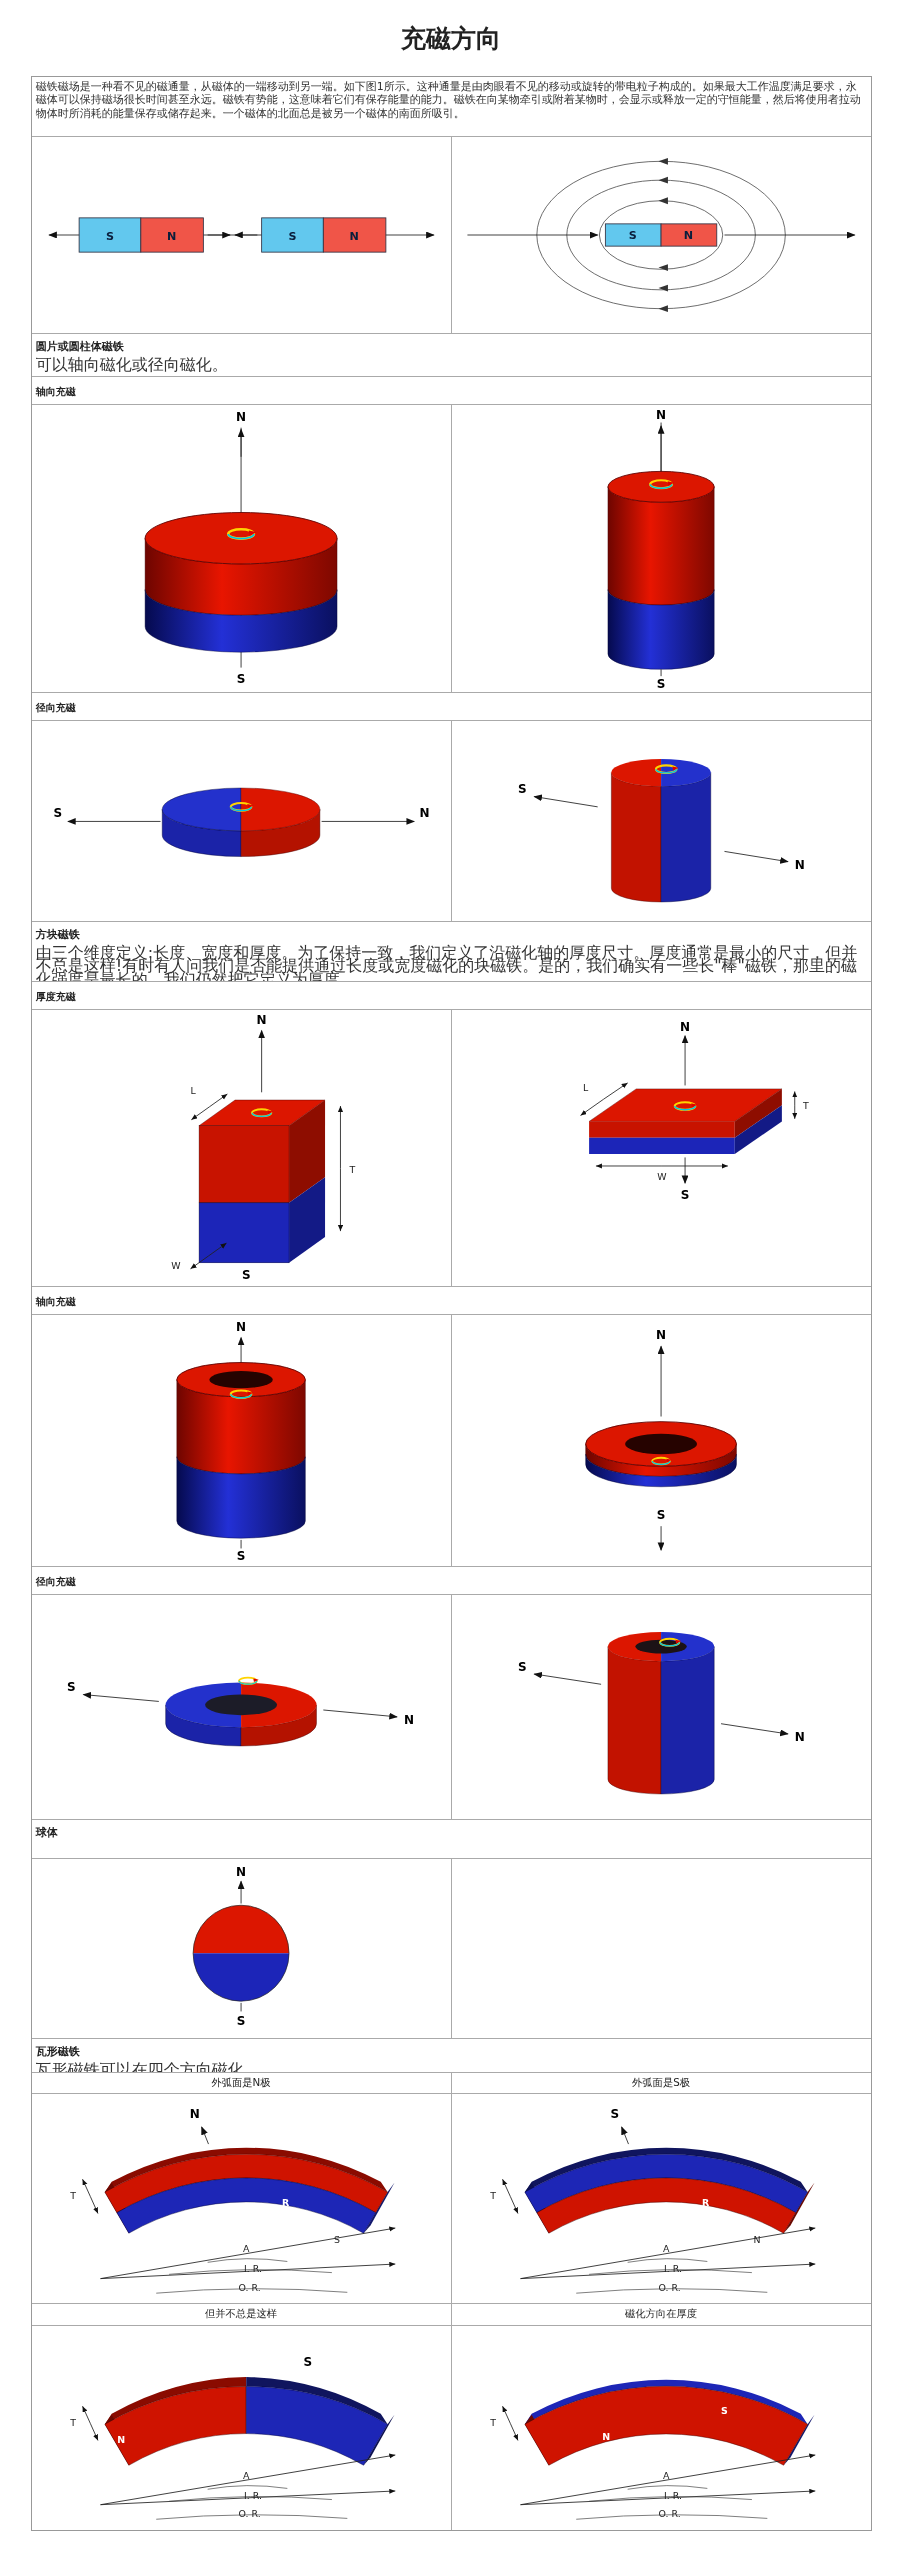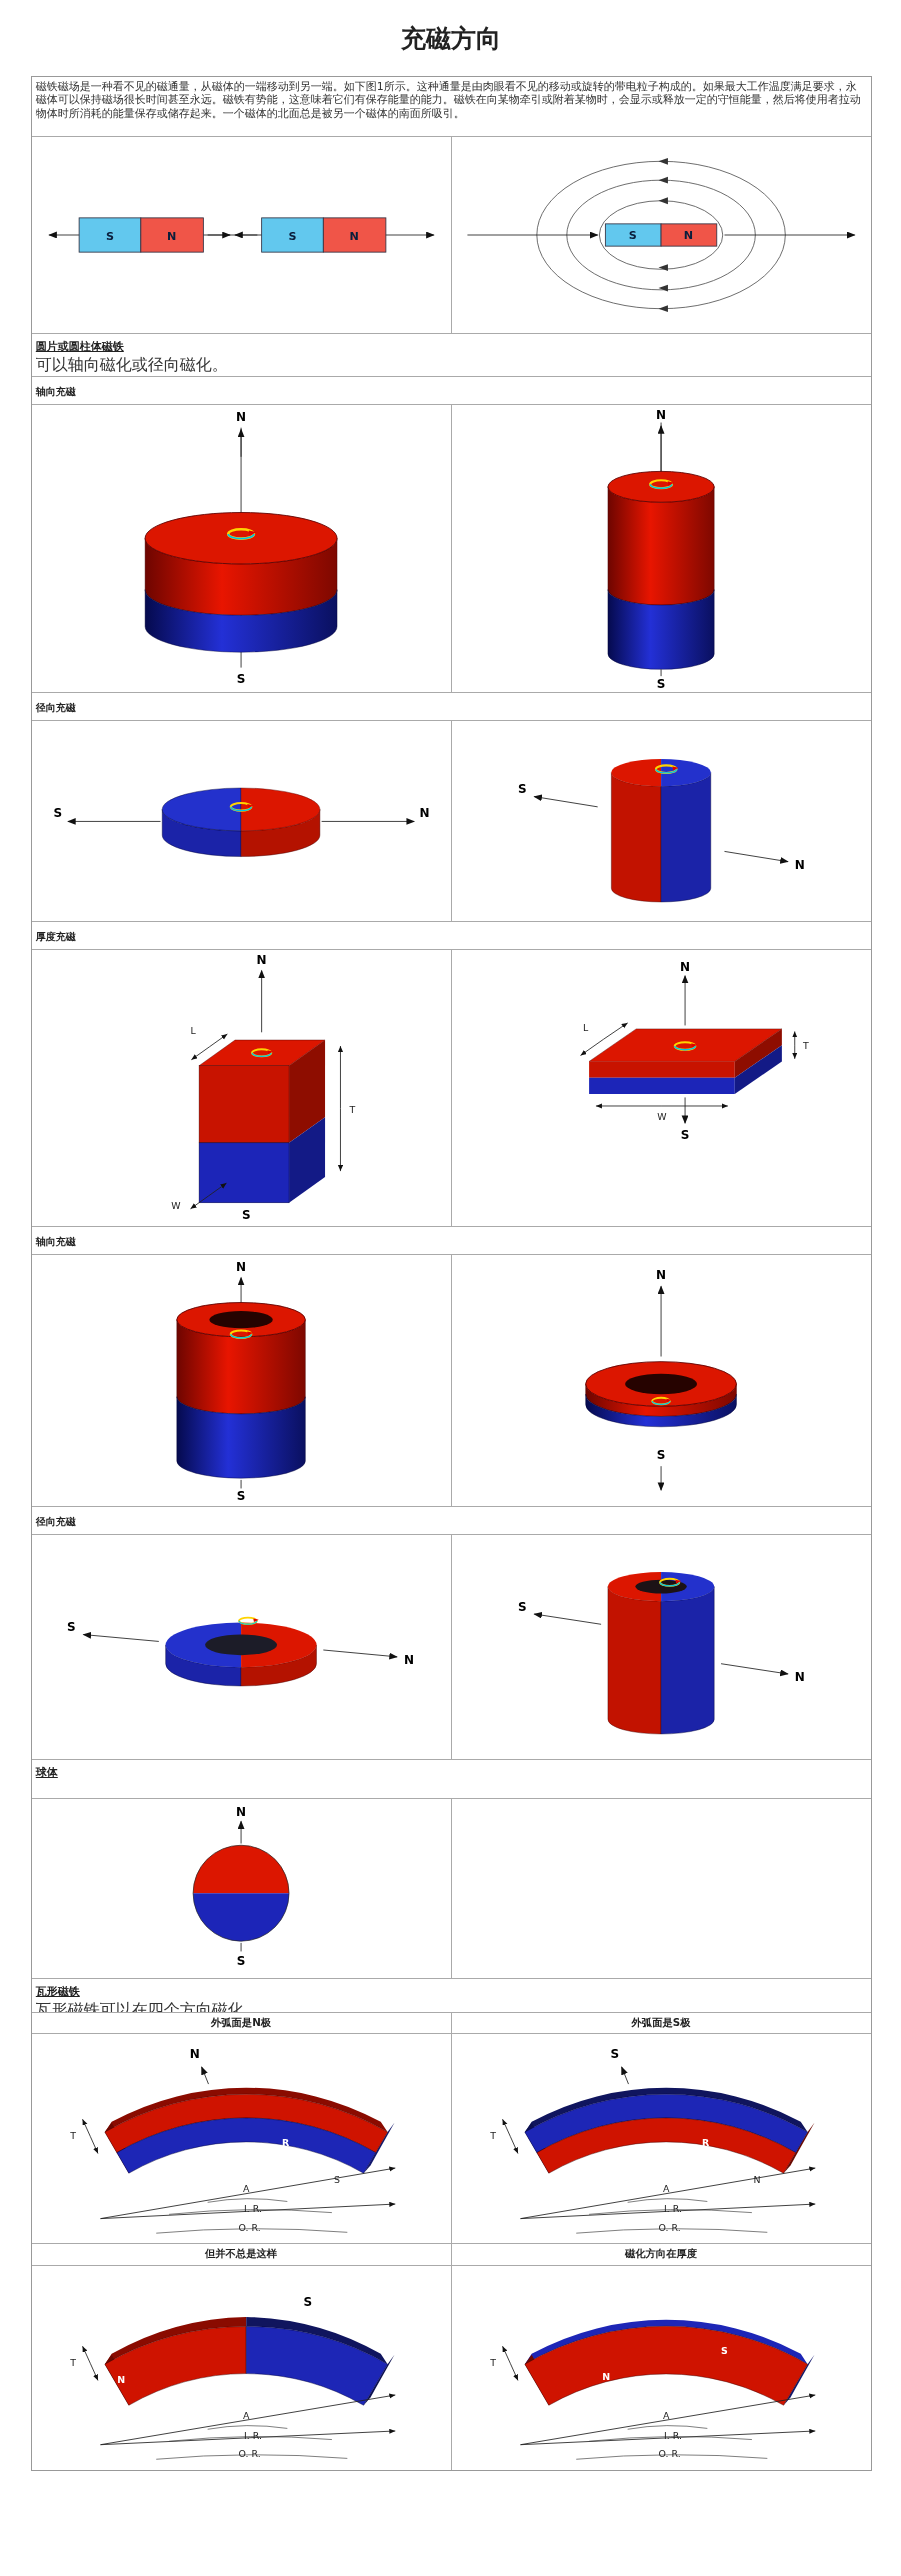--- a/index.html
+++ b/index.html
@@ -4,27 +4,27 @@
 <style>
   html,body{margin:0;padding:0;background:#fff;}
   body{width:902px;font-family:"DejaVu Sans","Liberation Sans",sans-serif;color:#333;}
   .header{height:76px;display:flex;align-items:center;justify-content:center;}
   .page-title{font-size:25px;font-weight:bold;color:#222;margin:12px;}
   .doc{width:841px;margin:0 auto;border:0.9px solid #999;box-sizing:border-box;overflow:hidden;}
   .row{border-bottom:0.9px solid #aaa;box-sizing:border-box;overflow:hidden;position:relative;}
   .row:last-child{border-bottom:none;}
   .intro{height:60px;padding:2.6px 4.3px;font-size:11px;line-height:13.7px;color:#333;}
   .sec{padding:5.2px 4.3px 0;}
-  .sec-title{font-weight:bold;font-size:11px;color:#222;text-decoration:underline;}
+  .sec-title{font-weight:bold;font-size:11px;color:#222;}
   .sec-desc{font-size:16px;color:#333;margin-top:3.4px;line-height:13.7px;}
   .subhdr{font-weight:bold;font-size:10px;color:#222;padding:7.7px 4.3px;}
   .imgrow{display:flex;}
   .cell{width:50%;position:relative;overflow:hidden;}
   .cell.left{border-right:0.9px solid #aaa;}
-  .tblhdr{display:flex;font-weight:bold;font-size:10.3px;color:#222;}
+  .tblhdr{display:flex;font-weight:normal;font-size:10.3px;color:#222;}
   .tblhdr .cell{display:flex;align-items:center;justify-content:center;}
   .h-fig{height:197px;} .h-discsec{height:43px;} .h-sub{height:28px;}
   .h-discax{height:288px;} .h-discrad{height:201px;} .h-blocksec{height:60px;}
   .h-block{height:277px;} .h-ringsec{height:46px;} .h-ringax{height:252px;}
   .h-ringrad{height:225px;} .h-sphsec{height:39px;} .h-sph{height:180px;}
   .h-arcsec{height:34px;} .h-archdr1{height:20.6px;} .h-arc1{height:210px;}
   .h-archdr2{height:22px;} .h-arc2{height:204px;}
   svg{display:block;}
   .pole{font-size:14px;font-weight:bold;fill:#000;}
   .pole-sm{font-size:13px;font-weight:bold;fill:#0a1e3c;}
@@ -181,20 +181,24 @@
           <use href="#mk" transform="translate(250,56) scale(0.8)"></use>
         </g>
         <line x1="170" y1="100" x2="96" y2="88" marker-end="url(#ah)"></line>
         <line x1="318" y1="152" x2="392" y2="164" marker-end="url(#ah)"></line>
         <text class="pole" x="82" y="84" text-anchor="middle">S</text>
         <text class="pole" x="406" y="172" text-anchor="middle">N</text>
       </svg>
     </div>
   </div>
 
+  <div class="row sec h-blocksec">
+    <div class="sec-title">方块磁铁</div>
+    <div class="sec-desc">由三个维度定义:长度、宽度和厚度。为了保持一致，我们定义了沿磁化轴的厚度尺寸。厚度通常是最小的尺寸，但并不总是这样!有时有人问我们是否能提供通过长度或宽度磁化的块磁铁。是的，我们确实有一些长"棒"磁铁，那里的磁化强度是最长的。我们仍然把它定义为厚度。</div>
+  </div>
   <div class="row subhdr h-sub">厚度充磁</div>
 
   <div class="row imgrow h-block">
     <div class="cell left">
       <svg width="419" height="276" viewBox="0 0 489 322">
         <line x1="268" y1="96" x2="268" y2="24" marker-end="url(#ah)"></line>
         <text class="pole" x="268" y="16" text-anchor="middle">N</text>
         <g>
           <polygon points="195,135 300,135 342,105 237,105" fill="#dc1600" stroke="#500" stroke-width="0.5"></polygon>
           <rect x="195" y="135" width="105" height="90" fill="#c81300" stroke="#400" stroke-width="0.5"></rect>

